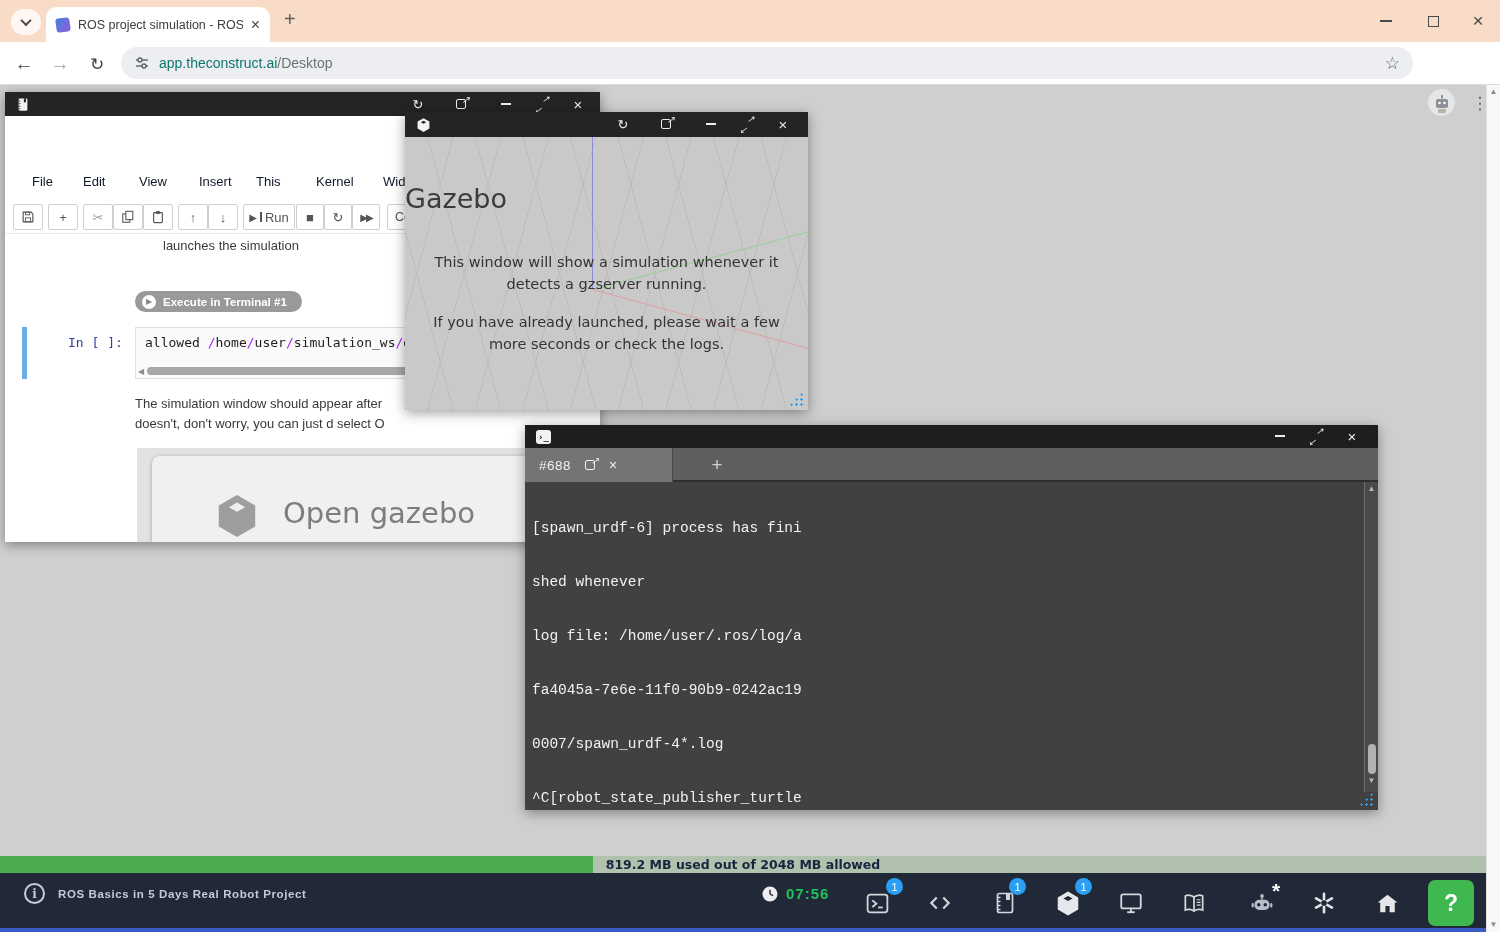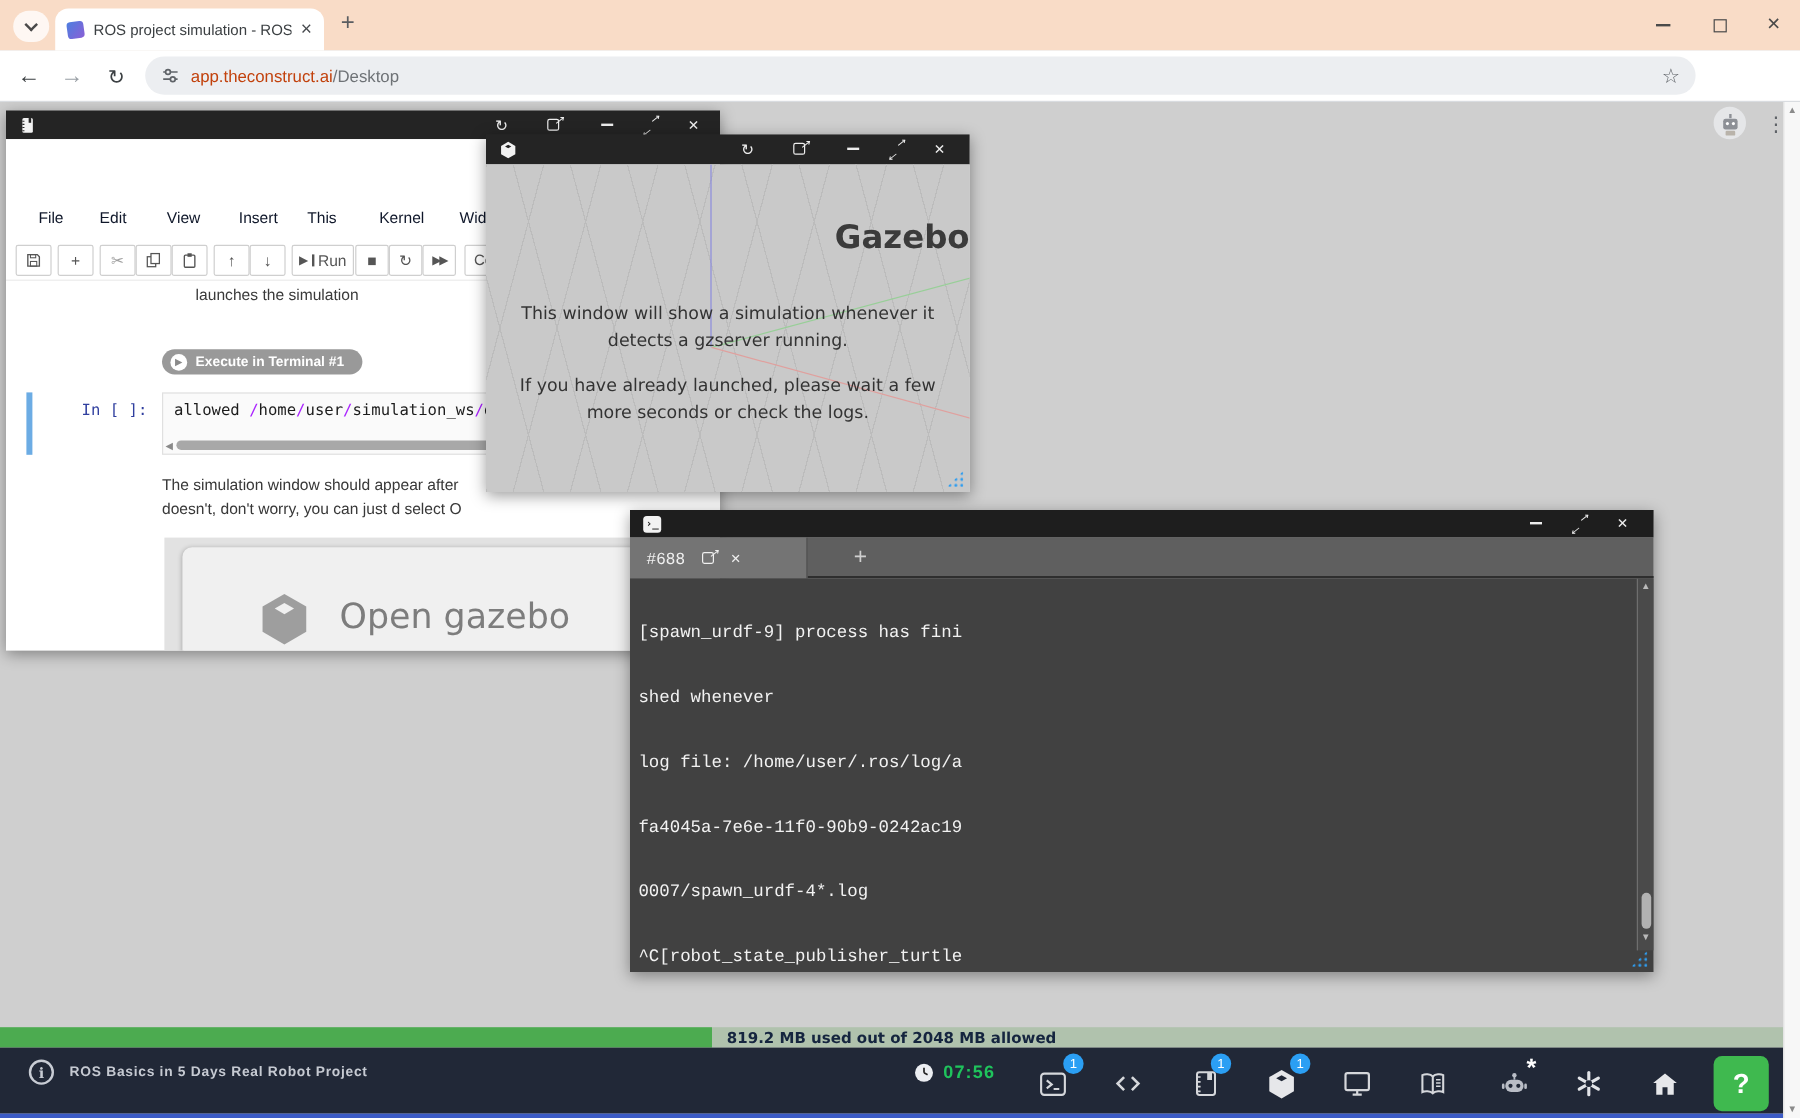--- a/index.html
+++ b/index.html
@@ -27,21 +27,21 @@
 
   .chrome-toolbar { position:absolute; left:0; top:42px; width:1500px; height:43px; background:#ffffff;
                     border-bottom:1px solid #d9dce0; z-index:50; }
   .navic { position:absolute; top:9px; width:26px; height:26px; display:flex; align-items:center; justify-content:center; font-size:19px; }
   .nav-back { left:11px; color:#3c4043; }
   .nav-fwd  { left:47px; color:#9aa0a6; }
   .nav-rel  { left:84px; color:#3c4043; font-size:17px; }
   .omnibox { position:absolute; left:121px; top:5px; width:1292px; height:32px; background:#eceef1;
              border-radius:16px; display:flex; align-items:center; padding:0 13px; }
   .url { font-size:14px; margin-left:9px; white-space:nowrap; }
-  .url .host { color:#c2410c; } .url .path { color:#6e7276; }
+  .url .host { color:#0f766e; } .url .path { color:#6e7276; }
   .ob-star { margin-left:auto; font-size:17px; color:#5f6368; }
   .avatar { position:absolute; left:1428px; top:47px; width:27px; height:27px; border-radius:50%;
             background:#e5e6e8; display:flex; align-items:center; justify-content:center; overflow:hidden; }
   .kebab { position:absolute; left:1468px; top:51px; font-size:17px; color:#5f6368; width:24px; text-align:center; }
 
   
   .window { position:absolute; box-shadow:0 3px 12px rgba(0,0,0,.38); }
   .titlebar { position:relative; height:24px; background:#242424; display:flex; align-items:center; padding:0 11px; }
   .wbtn { position:absolute; top:0; height:24px; width:28px; display:flex; align-items:center; justify-content:center;
           color:#ededed; font-size:13px; }
@@ -86,21 +86,21 @@
   
   .gz { left:405px; top:112px; width:403px; height:298px; z-index:2; }
   .gz .titlebar { height:25px; }
   .gz-body { position:relative; width:100%; height:273px; overflow:hidden; background-color:#c9c9c9;
     background-image:repeating-linear-gradient(105deg,#bcbcbc 0 1px,transparent 1px 46px),
                      repeating-linear-gradient(75deg,#bcbcbc 0 1px,transparent 1px 46px); }
   .ax { position:absolute; }
   .ax-z { left:187px; top:0; width:1px; height:152px; background:#8c8cdc; }
   .ax-g { left:188px; top:152px; width:223px; height:1px; background:#98cf98; transform:rotate(-15deg); transform-origin:0 0; }
   .ax-r { left:188px; top:152px; width:224px; height:1px; background:#e0a09e; transform:rotate(15.3deg); transform-origin:0 0; }
-  .gz-title { position:absolute; left:0; top:46px; width:100%; text-align:right; font-size:27px; font-weight:bold;
+  .gz-title { position:absolute; left:0; top:46px; width:100%; text-align:left; font-size:27px; font-weight:normal;
               color:#3b3b3b; font-family:"DejaVu Sans",sans-serif; }
   .gz-msg { position:absolute; left:14px; width:375px; text-align:center; font-size:14.5px; color:#333;
             line-height:22px; font-family:"DejaVu Sans",sans-serif; }
   .gz-m1 { top:114px; } .gz-m2 { top:174px; }
   .rszdots { position:absolute; right:5px; bottom:4px; width:14px; height:14px;
      background:radial-gradient(circle,#2e9df0 1.2px,transparent 1.4px) 0 0/5px 5px;
      clip-path:polygon(100% 0,100% 100%,0 100%); }
 
   
   .tm { left:525px; top:425px; width:853px; height:385px; z-index:3; }
@@ -287,21 +287,21 @@
   <div class="tm-tabs">
     <div class="tm-tab">
       <span class="lbl">#688</span>
       <i class="ic-open"></i>
       <span style="font-size:14px">×</span>
     </div>
     <span class="tm-plus">+</span>
   </div>
   <div class="tm-body">
     <div class="tm-text">
-      <div>[spawn_urdf-9] process has fini</div>
+      <div>[spawn_urdf-6] process has fini</div>
       <div>shed whenever</div>
       <div>log file: /home/user/.ros/log/a</div>
       <div>fa4045a-7e6e-11f0-90b9-0242ac19</div>
       <div>0007/spawn_urdf-4*.log</div>
       <div>^C[robot_state_publisher_turtle</div>
       
       
       
       
       

